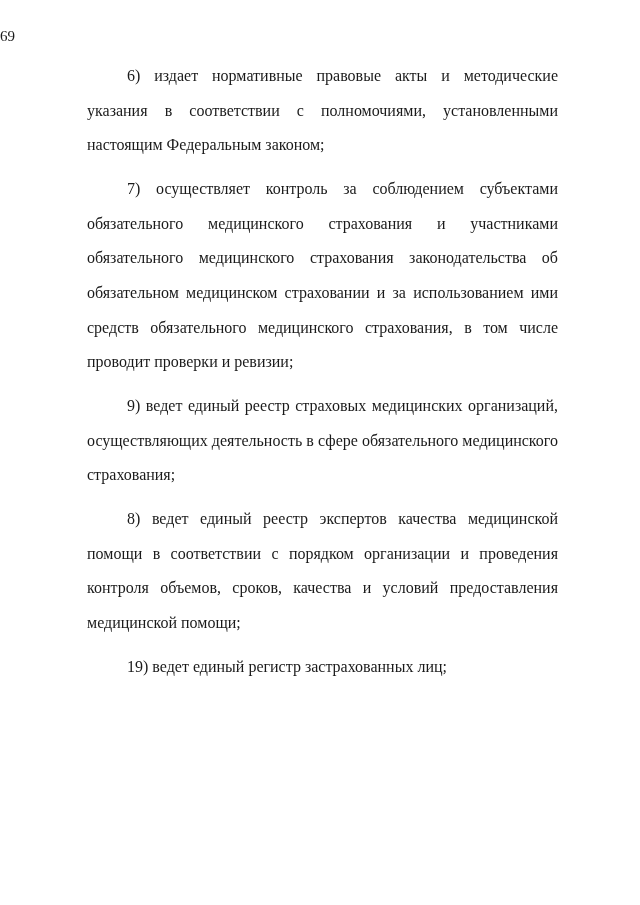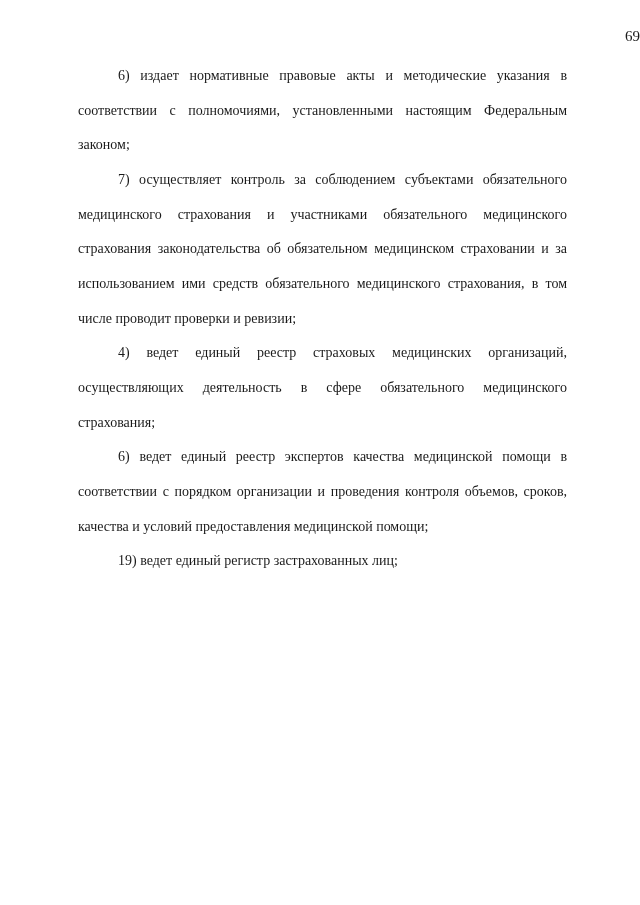--- a/index.html
+++ b/index.html
@@ -13,44 +13,44 @@
     height: 905px;
     margin: 0;
     background: #ffffff;
     color: #1a1a1a;
     font-family: "Liberation Serif", "DejaVu Serif", serif;
     overflow: hidden;
     box-sizing: border-box;
   }
   .page-number {
     padding-top: 26px;
-    text-align: right;
+    text-align: left;
     font-size: 15px;
     line-height: 20px;
     color: #1a1a1a;
   }
   .content {
     margin: 13px 73px 0 78px;
   }
   .para {
-    margin: 0;
-    font-size: 14px;
+    margin: 9px;
+    font-size: 16px;
     line-height: 34.65px;
     text-align: justify;
     text-align-last: left;
     text-indent: 40px;
     hyphens: none;
     word-break: normal;
   }
 </style>
 </head>
 <body>
 
 <div class="page">
   <div class="page-number">69</div>
   <div class="content">
     <p class="para">6) издает нормативные правовые акты и методические указания в соответствии с полномочиями, установленными настоящим Федеральным законом;</p>
     <p class="para">7) осуществляет контроль за соблюдением субъектами обязательного медицинского страхования и участниками обязательного медицинского страхования законодательства об обязательном медицинском страховании и за использованием ими средств обязательного медицинского страхования, в том числе проводит проверки и ревизии;</p>
-    <p class="para">4) ведет единый реестр страховых медицинских организаций, осуществляющих деятельность в сфере обязательного медицинского страхования;</p>
-    <p class="para">6) ведет единый реестр экспертов качества медицинской помощи в соответствии с порядком организации и проведения контроля объемов, сроков, качества и условий предоставления медицинской помощи;</p>
+    <p class="para">9) ведет единый реестр страховых медицинских организаций, осуществляющих деятельность в сфере обязательного медицинского страхования;</p>
+    <p class="para">8) ведет единый реестр экспертов качества медицинской помощи в соответствии с порядком организации и проведения контроля объемов, сроков, качества и условий предоставления медицинской помощи;</p>
     <p class="para">19) ведет единый регистр застрахованных лиц;</p>
   </div>
 </div>
 
 </body></html>

